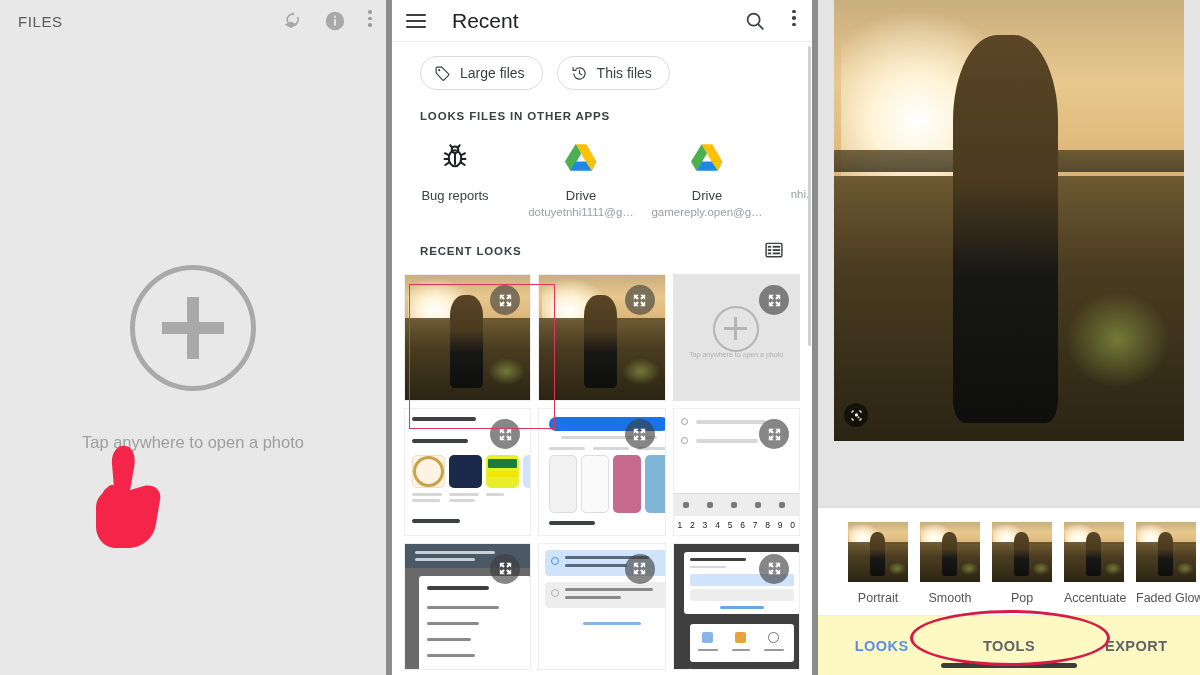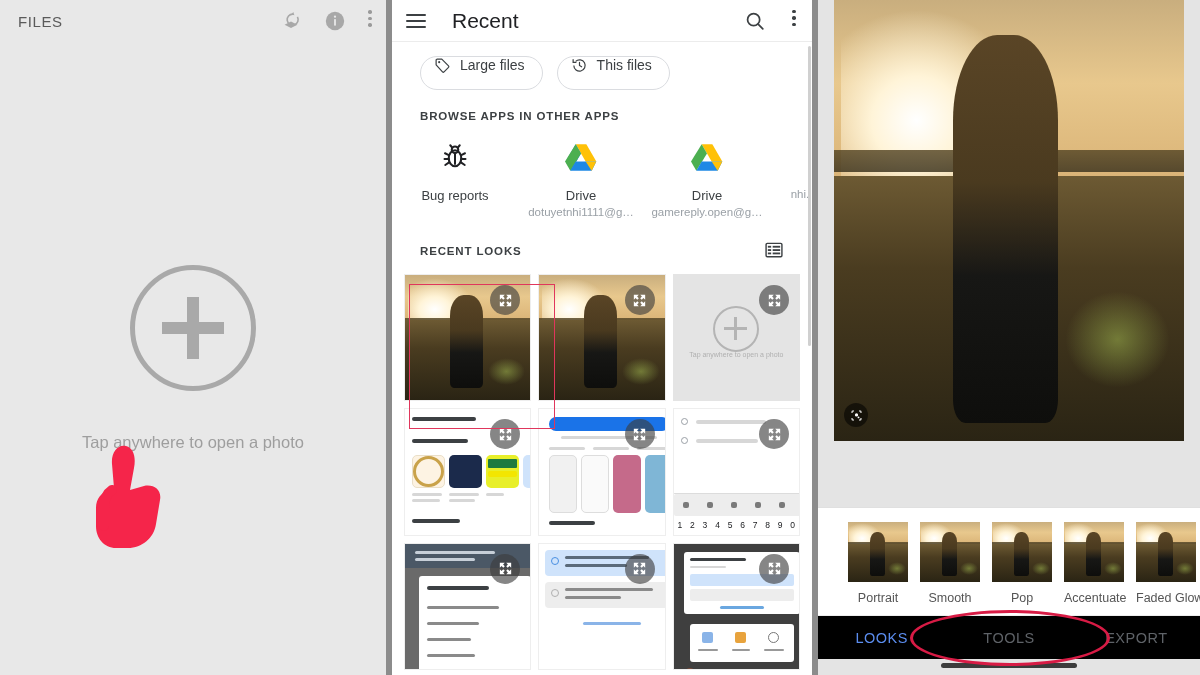--- a/index.html
+++ b/index.html
@@ -56,21 +56,21 @@
     padding: 0 16px 0 14px; border-bottom: 1px solid #ececec;
   }
   .hamburger { width: 20px; height: 14px; display: flex; flex-direction: column; justify-content: space-between; }
   .hamburger i { height: 2px; background: #3c4043; border-radius: 1px; display: block; }
   .mid-title { font-size: 21px; color: #202124; margin-left: 26px; }
   .mid-appbar-right { margin-left: auto; display: flex; align-items: center; gap: 26px; }
   .dots3d i { background: #3c4043; }
 
   .chips { display: flex; gap: 14px; padding: 14px 0 16px 28px; }
   .chip {
-    display: flex; gap: 9px;
+    display: flex; align-items: center; gap: 9px;
     height: 34px; padding: 0 17px 0 13px;
     border: 1px solid #dadce0; border-radius: 17px;
     font-size: 14px; color: #3c4043; background: #fff;
   }
   .section-head {
     font-size: 11.5px; letter-spacing: .85px; font-weight: 700;
     color: #3c4043; padding: 4px 0 0 28px;
   }
   .apps-row { display: flex; padding: 16px 0 0 0; align-items: flex-start; }
   .app-item { width: 126px; text-align: center; flex: none; }
@@ -158,23 +158,23 @@
   .looks-strip {
     position: absolute; left: 0; right: 0; top: 507px; height: 108px;
     background: #fff; border-top: 1px solid #e0e0e0;
     display: flex; align-items: flex-start; padding: 14px 0 0 30px; gap: 12px; overflow: hidden;
   }
   .look { width: 60px; flex: none; text-align: center; }
   .look-img { position: relative; width: 60px; height: 60px; overflow: hidden; }
   .look-name { font-size: 12.5px; color: #555; margin-top: 9px; white-space: nowrap; text-align: center; }
   .look.wide .look-name { font-size: 12.5px; }
   .bottom-nav {
-    position: absolute; left: 0; right: 0; top: 615px; height: 44px;
-    background: #000000; border-top: 1px solid #ededed;
-    display: flex; align-items: center;
+    position: absolute; left: 0; right: 0; top: 615px; height: 60px;
+    background: #fef9c3; border-top: 1px solid #ededed;
+    display: flex; align-items: center; font-weight: bold;
   }
   .nav-item { flex: 1; text-align: center; font-size: 14.5px; letter-spacing: .5px; color: #5f6368; }
   .nav-item.active { color: #5b8def; }
   .gesture-bar {
     position: absolute; left: 50%; transform: translateX(-50%); bottom: 7px;
     width: 136px; height: 5px; border-radius: 3px; background: #3c3c3c;
   }
 
   
   .red-rect {
@@ -270,21 +270,21 @@
           <svg width="17" height="17" viewBox="0 0 24 24">
             <path d="M4 12a8 8 0 1 0 2.6-5.9" stroke="#3c4043" stroke-width="1.7" fill="none"></path>
             <path d="M3 3.5v4h4" stroke="#3c4043" stroke-width="1.7" fill="none" stroke-linecap="round"></path>
             <path d="M12 7.6V12l3 1.8" stroke="#3c4043" stroke-width="1.7" fill="none" stroke-linecap="round"></path>
           </svg>
         </span>
         <span>This files</span>
       </div>
     </div>
 
-    <div class="section-head">BROWSE APPS IN OTHER APPS</div>
+    <div class="section-head">LOOKS FILES IN OTHER APPS</div>
 
     <div class="apps-row">
       <div class="app-item">
         <div class="app-icon">
           <svg width="30" height="30" viewBox="0 0 24 24">
             <ellipse cx="12" cy="13" rx="5" ry="6.4" stroke="#202124" stroke-width="1.7" fill="none"></ellipse>
             <circle cx="12" cy="6.2" r="2.6" stroke="#202124" stroke-width="1.7" fill="none"></circle>
             <path d="M12 9.5v8M7 10.5 4 9M7 13.5H3.6M7 16.5 4.2 18.4M17 10.5 20 9M17 13.5h3.4M17 16.5 19.8 18.4
                      M9.7 4.4 8.2 2.6M14.3 4.4 15.8 2.6" stroke="#202124" stroke-width="1.6" stroke-linecap="round" fill="none"></path>
           </svg>

